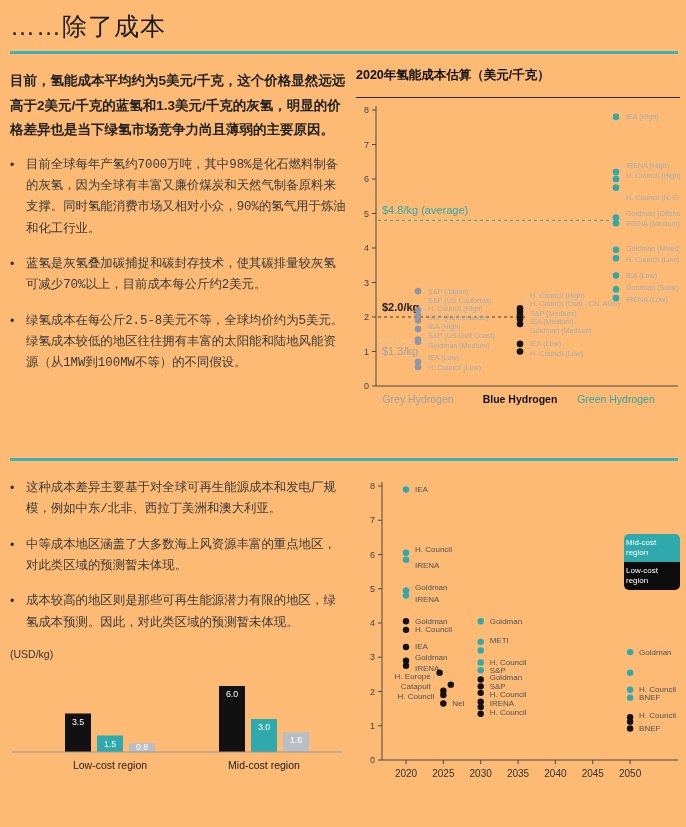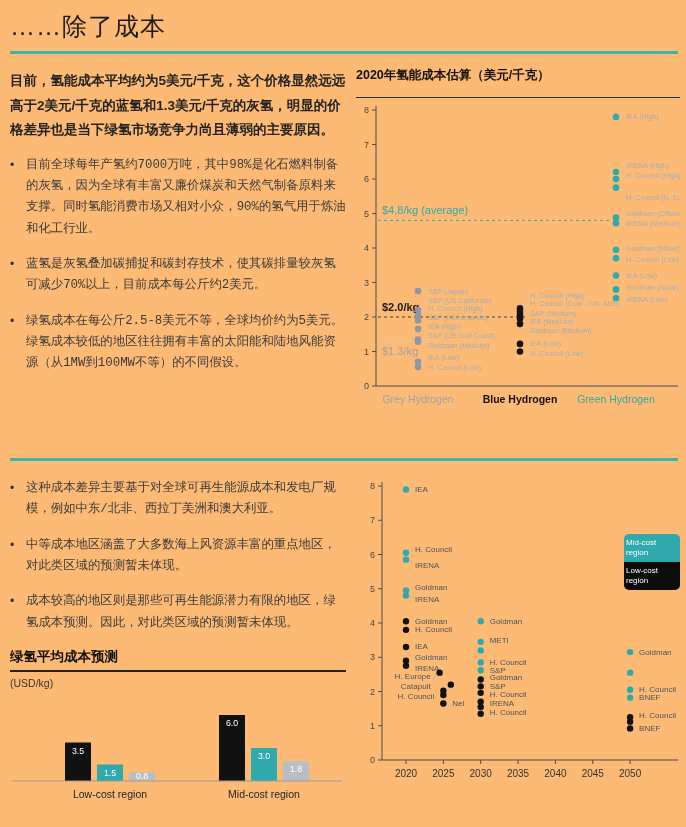--- a/index.html
+++ b/index.html
@@ -188,21 +188,20 @@
               <span class="bdot">•</span>
               <span class="btxt">中等成本地区涵盖了大多数海上风资源丰富的重点地区，对此类区域的预测暂未体现。</span>
             </li>
             <li>
               <span class="bdot">•</span>
               <span class="btxt">成本较高的地区则是那些可再生能源潜力有限的地区，绿氢成本预测。因此，对此类区域的预测暂未体现。</span>
             </li>
           </ul>
 
         <div class="chart-block" style="margin-top:4px;">
-          <div class="bar-title">绿氢平均成本预测</div>
           <div class="bar-unit">(USD/kg)</div>
           <div><svg width="336" height="116" viewBox="0 0 336 116">
                 <g>
                   <rect x="55" y="53.5" width="26" height="38.5" fill="#111111"></rect>
                   <text x="68" y="64.5" text-anchor="middle" font-size="8.8" fill="#ffffff">3.5</text>
                   <rect x="87" y="75.5" width="26" height="16.5" fill="#2fa9ac"></rect>
                   <text x="100" y="86.5" text-anchor="middle" font-size="8.8" fill="#ffffff">1.5</text>
                   <rect x="119" y="83.2" width="26" height="8.8" fill="#b8bec3"></rect>
                   <text x="132" y="90" text-anchor="middle" font-size="8.8" fill="#ffffff">0.8</text>
                   <text x="100" y="109" text-anchor="middle" font-size="10.5" fill="#222">Low-cost region</text>

